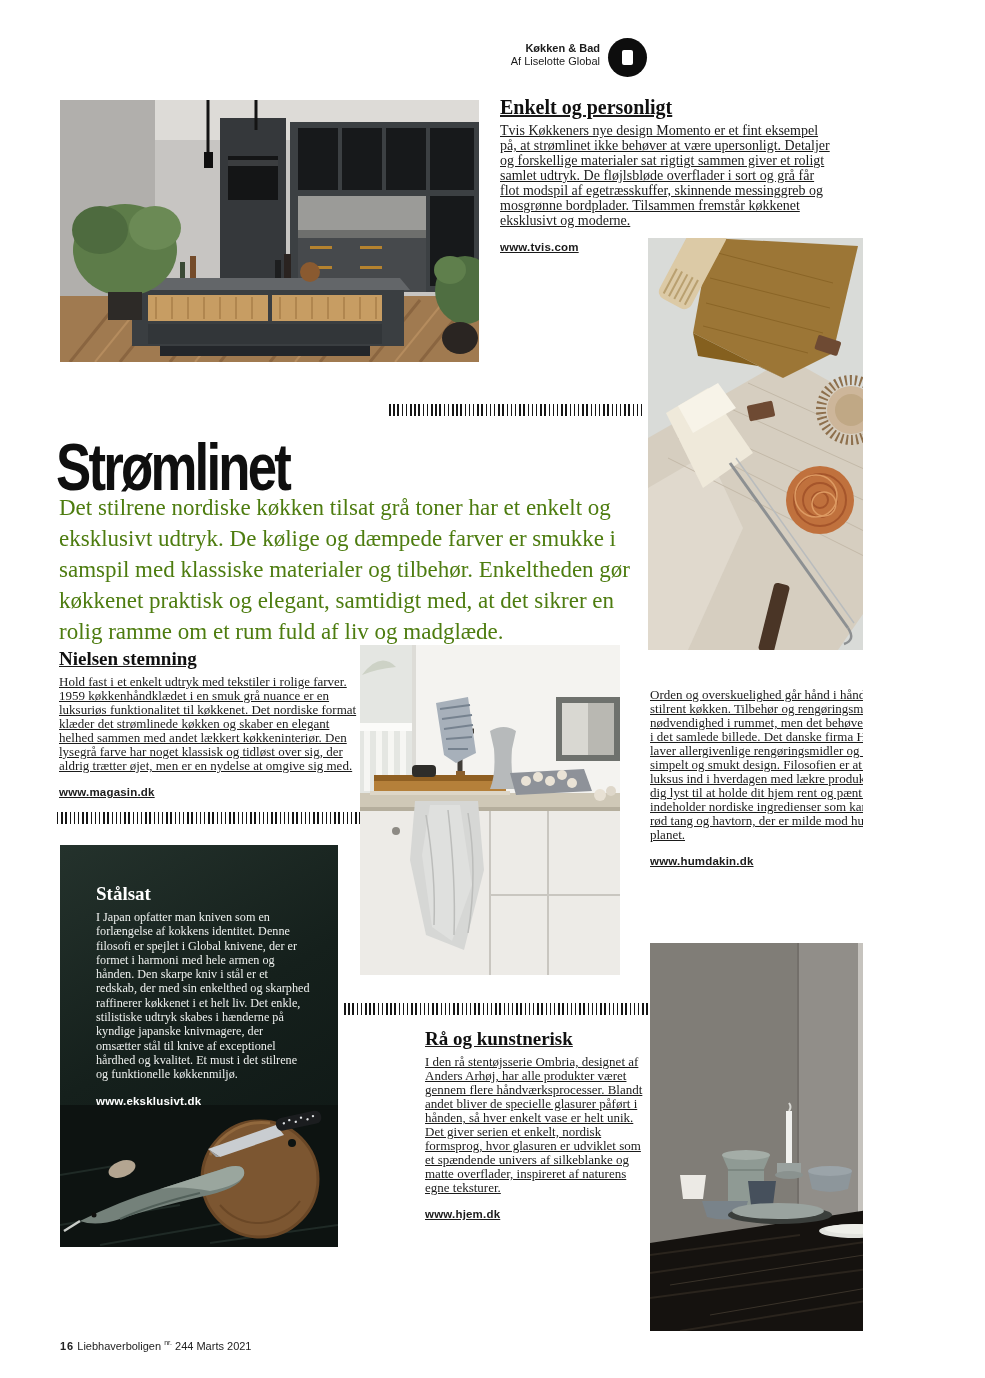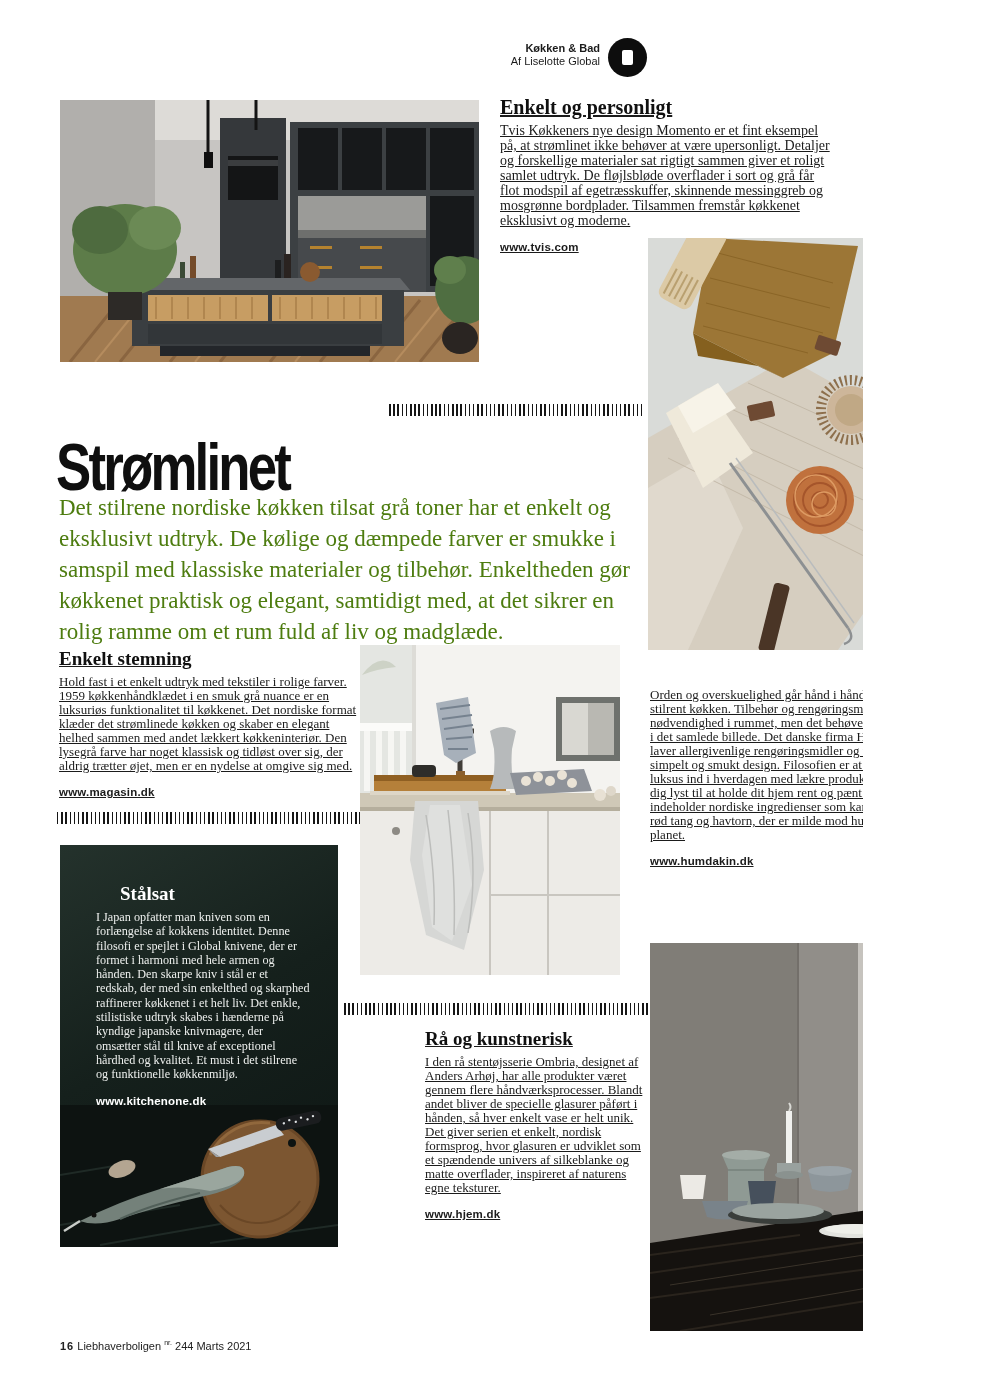--- a/index.html
+++ b/index.html
@@ -45,21 +45,21 @@
   #sec-enkelt .sec-body{font-size:14px;line-height:15px;}
   #sec-nordisk{left:59px;top:648px;width:300px;}
   #sec-rent{left:650px;top:688px;width:289px;}
   #sec-raa{left:425px;top:1028px;width:226px;}
 
   
   .dark-box{position:absolute;left:60px;top:845px;width:278px;height:402px;
             background:linear-gradient(150deg,#24322c 0%,#15201c 45%,#0d1513 100%);
             color:#f2f3f1;}
   .dark-box .inner{padding:38px 28px 0 36px;}
-  .dark-box .sec-title{color:#ffffff;font-size:19px;margin-left:24px;}
+  .dark-box .sec-title{color:#ffffff;font-size:19px;}
   .dark-box .sec-body{font-size:12.2px;line-height:14.3px;color:#eef0ee;}
   .dark-box .sec-link{color:#ffffff;}
   .dark-box .photo{left:0;bottom:0;top:auto;}
 
   .footer{position:absolute;left:60px;top:1339px;font-family:"Liberation Sans",sans-serif;
           font-size:11px;color:#222;}
   .footer b{letter-spacing:1px;}
   .footer sup{font-size:7px;}
 </style>
 </head>
@@ -247,21 +247,21 @@
       <rect x="118" y="345" width="16" height="70" rx="4" fill="#4a3526" transform="rotate(14 126 380)"></rect>
     </svg>
   </div>
 
   <h1 class="headline">Strømlinet</h1>
   <div class="tickline" id="tick1"></div>
 
   <p class="intro">Det stilrene nordiske køkken tilsat grå toner har et enkelt og eksklusivt udtryk. De kølige og dæmpede farver er smukke i samspil med klassiske materialer og tilbehør. Enkeltheden gør køkkenet praktisk og elegant, samtidigt med, at det sikrer en rolig ramme om et rum fuld af liv og madglæde.</p>
 
   <div class="sec" id="sec-nordisk">
-    <h2 class="sec-title">Enkelt stemning</h2>
+    <h2 class="sec-title">Nielsen stemning</h2>
     <p class="sec-body">Hold fast i et enkelt udtryk med tekstiler i rolige farver. 1959 køkkenhåndklædet i en smuk grå nuance er en luksuriøs funktionalitet til køkkenet. Det nordiske format klæder det strømlinede køkken og skaber en elegant helhed sammen med andet lækkert køkkeninteriør. Den lysegrå farve har noget klassisk og tidløst over sig, der aldrig trætter øjet, men er en nydelse at omgive sig med.</p>
     <div class="sec-link">www.magasin.dk</div>
   </div>
   <div class="tickline" id="tick2"></div>
 
   <div class="photo" style="left:360px;top:645px;width:260px;height:330px;" aria-label="Lyst køkken med messingvask og grå viskestykker">
     <svg width="260" height="330" viewBox="0 0 260 330">
       <rect width="260" height="330" fill="#f4f3f0"></rect>
 
       <g>
@@ -340,21 +340,21 @@
 
   <div class="sec" id="sec-rent">
     <p class="sec-body">Orden og overskuelighed går hånd i hånd med et stilrent køkken. Tilbehør og rengøringsmidler er en nødvendighed i rummet, men det behøver ikke "larme" i det samlede billede. Det danske firma Humadkin laver allergivenlige rengøringsmidler og tilbehør i et simpelt og smukt design. Filosofien er at bringe mere luksus ind i hverdagen med lækre produkter, der giver dig lyst til at holde dit hjem rent og pænt. Produkterne indeholder nordiske ingredienser som kamille, salvie, rød tang og havtorn, der er milde mod huden og vores planet.</p>
     <div class="sec-link">www.humdakin.dk</div>
   </div>
 
   <div class="dark-box">
     <div class="inner">
       <h2 class="sec-title">Stålsat</h2>
       <p class="sec-body">I Japan opfatter man kniven som en forlængelse af kokkens identitet. Denne filosofi er spejlet i Global knivene, der er formet i harmoni med hele armen og hånden. Den skarpe kniv i stål er et redskab, der med sin enkelthed og skarphed raffinerer køkkenet i et helt liv. Det enkle, stilistiske udtryk skabes i hænderne på kyndige japanske knivmagere, der omsætter stål til knive af exceptionel hårdhed og kvalitet. Et must i det stilrene og funktionelle køkkenmiljø.</p>
-      <div class="sec-link">www.kitchenone.dk</div>
+      <div class="sec-link">www.eksklusivt.dk</div>
     </div>
     <div class="photo" style="width:278px;height:142px;" aria-label="Global-kniv og hornfisk på rundt skærebræt mod mørk baggrund">
       <svg width="278" height="142" viewBox="0 0 278 142">
         <rect width="278" height="142" fill="#0d1311"></rect>
         <g stroke="#1f2a26" stroke-width="2">
           <line x1="0" y1="120" x2="120" y2="100"></line>
             <line x1="40" y1="140" x2="200" y2="112"></line>
           <line x1="150" y1="138" x2="278" y2="120"></line>
             <line x1="0" y1="70" x2="60" y2="60"></line>
         </g>

